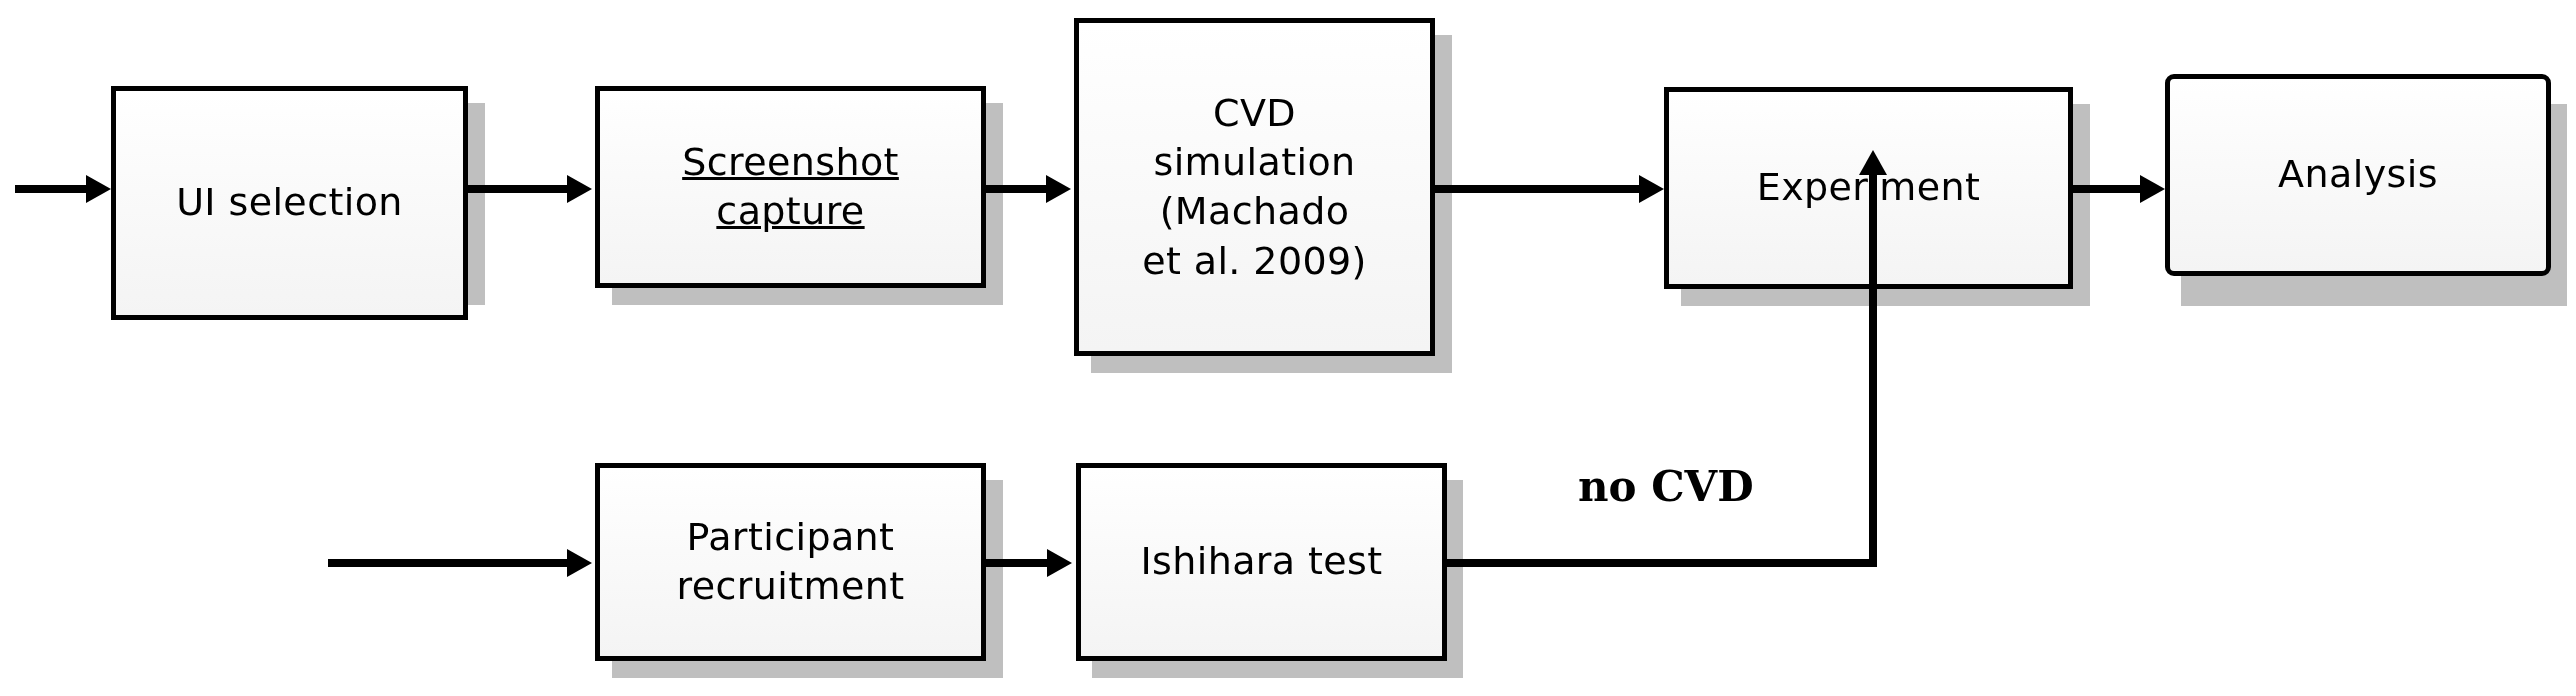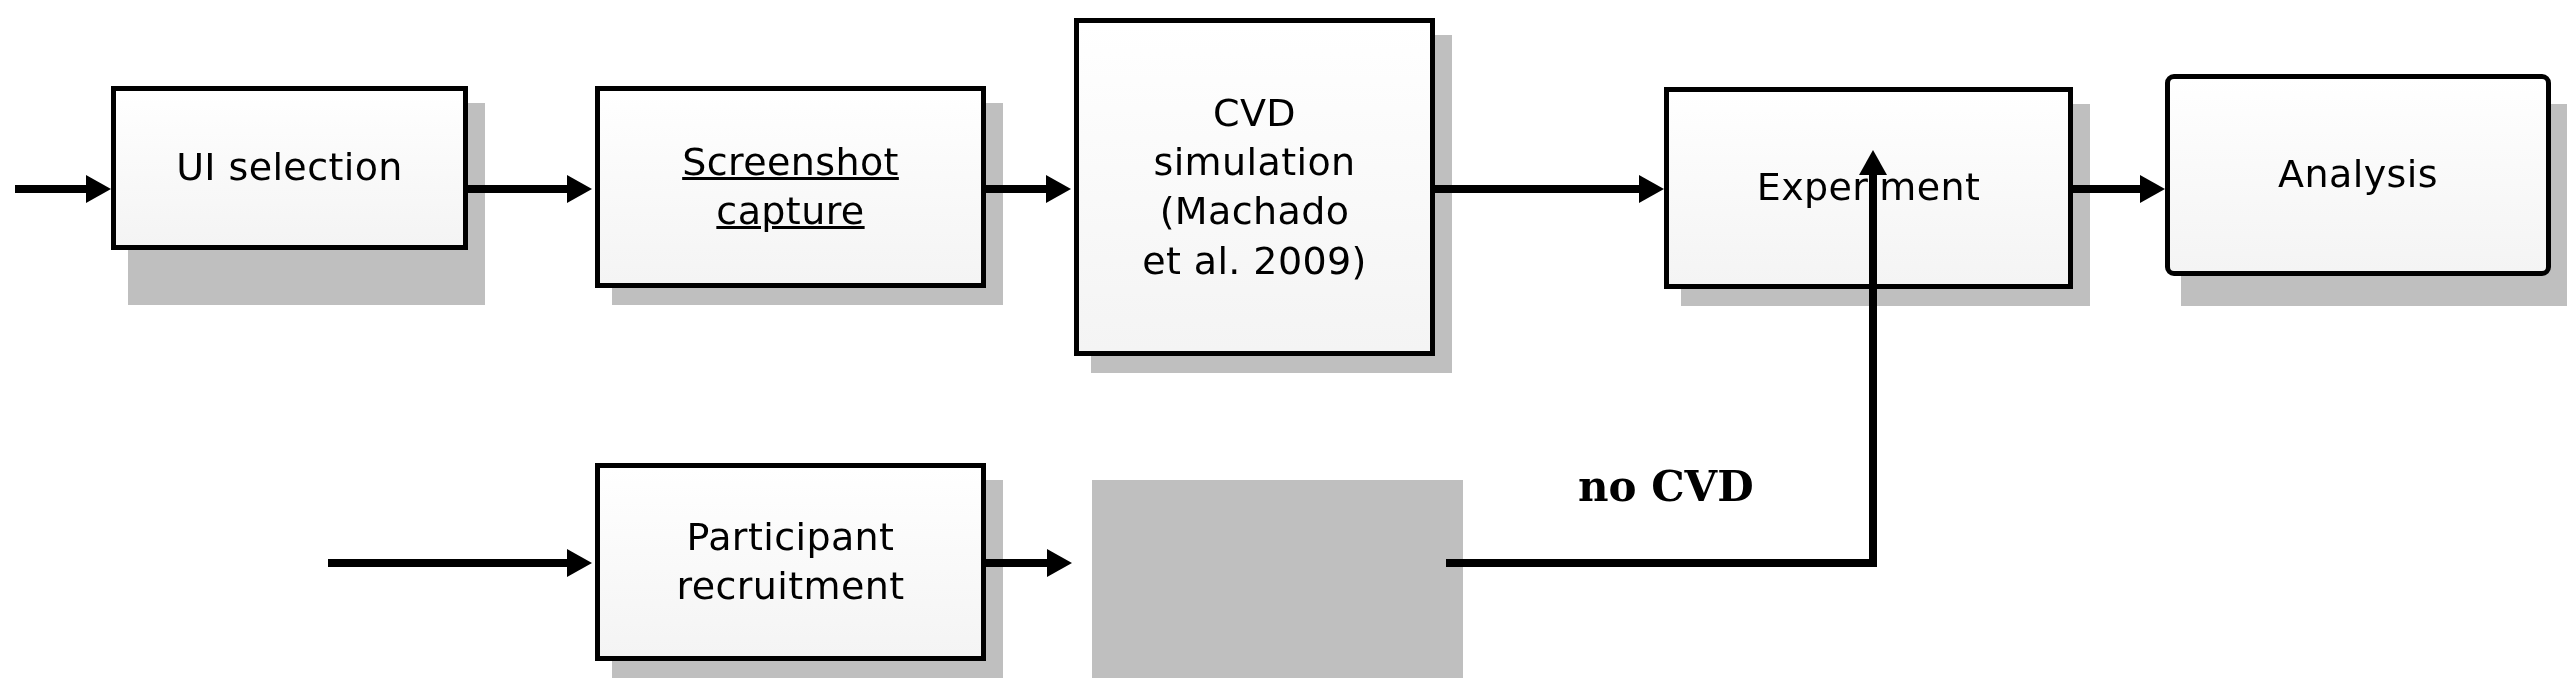--- a/index.html
+++ b/index.html
@@ -79,21 +79,21 @@
 </style>
 </head>
 <body>
 
 <div id="diagram">
 
   <div class="edge-line" style="left:15px; top:185px; width:76px; height:8.3px;"></div>
   <div class="arrow-head arrow-right" style="left:86px; top:175px;"></div>
 
   <div class="node-shadow" style="left:128px; top:103px; width:357px; height:202px;"></div>
-  <div class="node" style="left:111px; top:86px; width:357px; height:164px;">
+  <div class="node" style="left:111px; top:86px; width:357px; height:234px;">
     <span class="node-label">UI selection</span>
   </div>
 
   <div class="edge-line" style="left:468px; top:185px; width:102px; height:8.3px;"></div>
   <div class="arrow-head arrow-right" style="left:567px; top:175px;"></div>
 
   <div class="node-shadow" style="left:612px; top:103px; width:391px; height:202px;"></div>
   <div class="node" style="left:595px; top:86px; width:391px; height:202px;text-decoration:underline;">
     <span class="node-label">Screenshot
 capture</span>
@@ -132,20 +132,23 @@
   <div class="node-shadow" style="left:612px; top:480px; width:391px; height:198px;"></div>
   <div class="node" style="left:595px; top:463px; width:391px; height:198px;">
     <span class="node-label">Participant
 recruitment</span>
   </div>
 
   <div class="edge-line" style="left:986px; top:559px; width:65px; height:8.3px;"></div>
   <div class="arrow-head arrow-right" style="left:1047px; top:549px;"></div>
 
   <div class="node-shadow" style="left:1092px; top:480px; width:371px; height:198px;"></div>
+  <div class="node" style="left:1076px; top:463px; width:371px; height:198px;">
+    <span class="node-label">Ishihara test</span>
+  </div>
 
   <div class="edge-line" style="left:1446px; top:559px; width:431px; height:7.5px;"></div>
   <div class="edge-line" style="left:1869px; top:163px; width:7.5px; height:404px;"></div>
   <div class="arrow-head arrow-up" style="left:1859px; top:150px;"></div>
   <div class="edge-label" style="left:1578px; top:462px;">no CVD</div>
 
 </div>
 
 
 </body></html>

